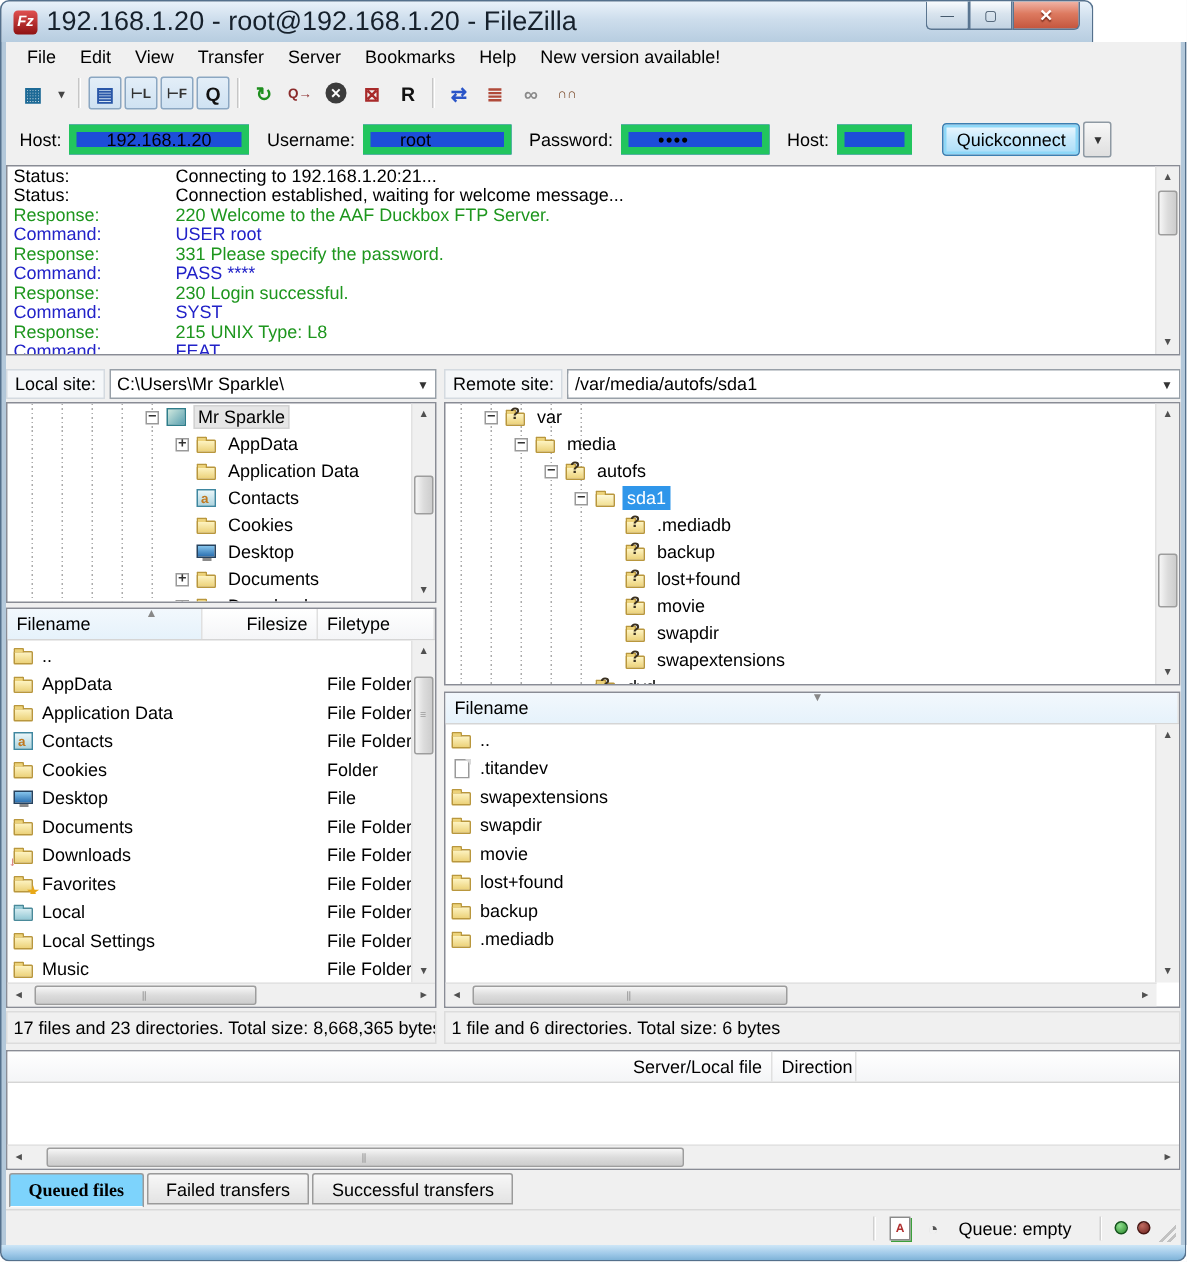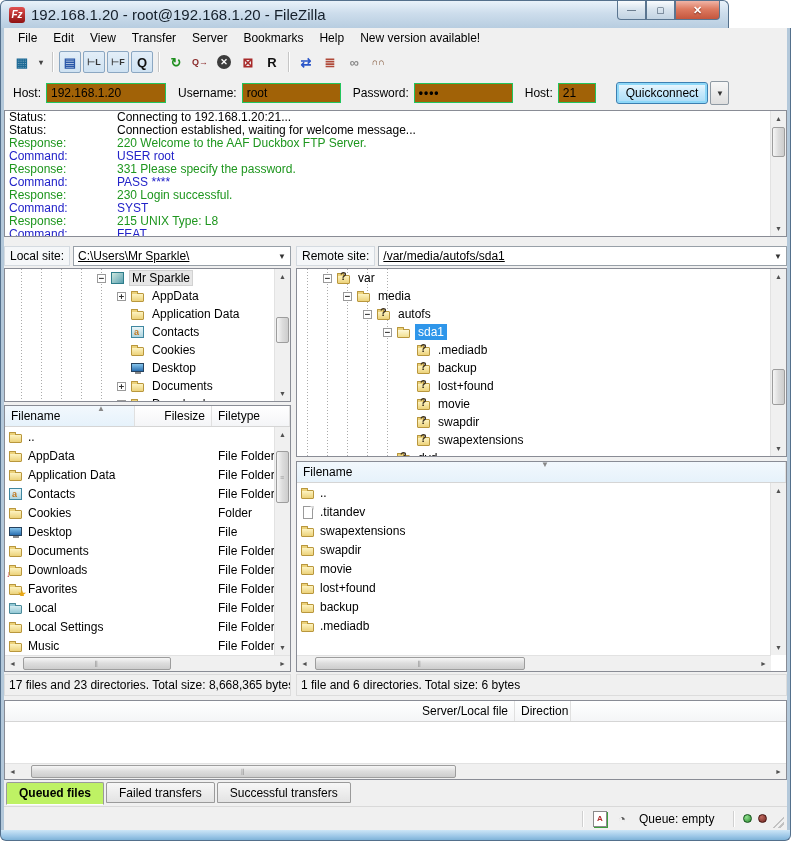--- a/index.html
+++ b/index.html
@@ -11,21 +11,21 @@
     background:linear-gradient(#e9f2fa,#cdddec 45%,#b7cde0);border:1px solid #54708c;border-bottom:none;
     border-radius:6px 6px 0 0;display:flex;align-items:center;}
   .frame-l,.frame-r{position:absolute;top:28px;height:802px;width:4px;box-sizing:border-box;background:#b3c8da;}
   .frame-l{left:0;border-left:1px solid #54708c;}
   .frame-r{left:787px;border-right:1px solid #54708c;}
   .frame-b{position:absolute;left:0;top:830px;width:791px;height:11px;box-sizing:border-box;
     background:linear-gradient(#cde6f7,#9ec8e8 60%,#7fb3d8);border:1px solid #54708c;border-top:none;border-radius:0 0 6px 6px;}
 
   .fzicon{width:16px;height:16px;margin:0 6px 0 8px;border-radius:3px;flex:none;
     background:linear-gradient(#e05050,#8f1212);color:#fff;font:bold italic 10px/16px "Liberation Sans",sans-serif;text-align:center;}
-  .title-text{font-size:15px;color:#16202b;white-space:nowrap;}
+  .title-text{font-size:18px;color:#16202b;white-space:nowrap;}
   .win-controls{position:absolute;right:8px;top:0;display:flex;}
   .win-btn{width:29px;height:19px;box-sizing:border-box;border:1px solid #5a7590;border-top:none;
     background:linear-gradient(#fafcfe,#d9e4ee 45%,#c2d3e2);display:flex;align-items:center;justify-content:center;
     font-size:9px;color:#33475c;}
   .win-btn.first{border-radius:0 0 0 4px;}
   .win-btn.close{width:45px;border-radius:0 0 4px 0;background:linear-gradient(#f0b4a6,#dd7a60 45%,#c4563e);color:#fff;font-weight:bold;font-size:11px;text-shadow:0 1px 1px #7a2a1a;}
 
   
   .client{position:absolute;left:4px;top:28px;width:783px;height:802px;background:#f0f0f0;overflow:hidden;}
 
@@ -36,21 +36,21 @@
   .tb-btn{min-width:22px;height:22px;margin:0 1px;box-sizing:border-box;display:flex;align-items:center;justify-content:center;
     font-size:13px;font-weight:bold;border:1px solid transparent;border-radius:2px;padding:0 2px;}
   .tb-btn.pressed{border:1px solid #8ba7c2;background:linear-gradient(#e3eef8,#cfe2f2);}
   .tb-btn .g2{font-size:9px;}
   .tb-btn.cancel span{background:#3c3c3c;color:#fff;border-radius:50%;width:14px;height:14px;font-size:9px;line-height:14px;text-align:center;}
   .tb-sep{width:1px;height:20px;background:#c6c6c6;border-right:1px solid #fff;margin:0 4px;}
   .tb-drop{font-size:8px;color:#444;min-width:12px;}
 
   .quickbar{position:absolute;left:0;top:48px;width:783px;height:34px;display:flex;align-items:center;padding-left:9px;box-sizing:border-box;}
   .qc-label{margin-right:5px;white-space:nowrap;}
-  .qc-input{height:20px;box-sizing:border-box;border:1px solid #22c55e;background:#a16207;font:12px "Liberation Sans",sans-serif;padding:0 4px;margin-right:12px;}
+  .qc-input{height:20px;box-sizing:border-box;border:5px solid #22c55e;background:#1d4ed8;font:12px "Liberation Sans",sans-serif;padding:0 20px;margin-right:12px;}
   .qc-host{width:120px;} .qc-user{width:99px;} .qc-pass{width:99px;letter-spacing:1px;font-weight:bold;} .qc-port{width:38px;}
   .qc-btn{height:22px;padding:0 9px;margin-left:8px;border:1px solid #3c7fb1;border-radius:3px;
     background:linear-gradient(#f0f9fe,#c9eafc 45%,#aadcf7);box-shadow:inset 0 0 0 2px #8ed8f8;font:12px "Liberation Sans",sans-serif;}
   .qc-drop{height:22px;width:17px;margin-left:2px;border:1px solid #8e99a3;border-radius:2px;background:linear-gradient(#f7f7f7,#dfdfdf);
     display:flex;align-items:center;justify-content:center;font-size:8px;color:#333;}
 
   
   .log{position:absolute;left:0;top:82px;width:783px;height:127px;box-sizing:border-box;background:#fff;border:1px solid #898c95;overflow:hidden;}
   .log-line{height:13px;line-height:13px;white-space:nowrap;}
   .log-prefix{display:inline-block;width:112px;padding-left:4px;box-sizing:border-box;}
@@ -62,21 +62,21 @@
   .sb-arr{position:absolute;width:15px;height:15px;display:flex;align-items:center;justify-content:center;font-size:7px;color:#505050;}
   .sb-thumb{position:absolute;box-sizing:border-box;border:1px solid #9d9d9d;border-radius:2px;background:linear-gradient(90deg,#f6f6f6,#dcdcdc 50%,#cdcdcd);}
   .sbh .sb-thumb{background:linear-gradient(#f6f6f6,#dcdcdc 50%,#cdcdcd);top:1px;height:13px;}
   .sbv .sb-thumb{left:1px;width:13px;}
   .sb-grip{position:absolute;left:50%;top:50%;transform:translate(-50%,-50%);color:#9a9a9a;font-size:7px;letter-spacing:1px;}
 
   
   .site-bar{position:absolute;height:20px;display:flex;align-items:center;}
   .site-label{padding:2px 5px;border:1px solid #d4dae0;background:#f5f7f9;margin-right:3px;white-space:nowrap;}
   .site-combo{flex:1;height:20px;box-sizing:border-box;border:1px solid #98a0a8;background:#fff;display:flex;align-items:center;}
-  .site-combo input{flex:1;border:none;outline:none;font:12px "Liberation Sans",sans-serif;padding:0 4px;min-width:0;text-decoration:underline;}
+  .site-combo input{flex:1;border:none;outline:none;font:12px "Liberation Sans",sans-serif;padding:0 4px;min-width:0;}
   .combo-arrow{width:16px;text-align:center;font-size:8px;color:#333;flex:none;}
 
   
   .pane{position:absolute;box-sizing:border-box;background:#fff;border:1px solid #898c95;overflow:hidden;}
   .tree{position:absolute;left:0;top:0;right:15px;bottom:0;overflow:hidden;
     background-repeat:no-repeat;}
   .tree-row{height:18px;display:flex;align-items:center;white-space:nowrap;}
   .exp{width:9px;height:9px;box-sizing:border-box;border:1px solid #9a9a9a;background:#fff;color:#333;
     font:bold 9px/7px "DejaVu Sans Mono",monospace;text-align:center;margin-right:4px;flex:none;}
   .exp-spacer{width:13px;flex:none;}
@@ -124,21 +124,21 @@
 
   .pane-status{position:absolute;height:22px;box-sizing:border-box;border:1px solid #dcdcdc;background:#f0f0f0;
     line-height:20px;padding-left:4px;white-space:nowrap;overflow:hidden;}
 
   
   .q-name{width:510px;flex:none;text-align:right;} .q-dir{width:56px;flex:none;} .q-remote{flex:1;}
 
   .tabsrow{position:absolute;left:0;top:754px;height:24px;display:flex;align-items:flex-start;padding-left:2px;}
   .tab{box-sizing:border-box;height:21px;padding:3px 12px 0 12px;margin-right:2px;border:1px solid #9a9a9a;border-radius:2px 2px 0 0;
     background:linear-gradient(#f7f7f7,#e3e3e3);white-space:nowrap;}
-  .tab.active{background:#bef264;font-weight:bold;height:23px;border-bottom-color:#fdfdfd;}
+  .tab.active{background:#7dd3fc;font-weight:bold;height:23px;border-bottom-color:#fdfdfd;font-family:Liberation Serif, serif;}
 
   
   .statusbar{position:absolute;left:0;top:778px;width:783px;height:24px;box-sizing:border-box;border-top:1px solid #d9d9d9;
     background:#f0f0f0;display:flex;align-items:center;}
   .sb-sep{width:1px;height:16px;background:#d0d0d0;border-right:1px solid #fff;margin:0 5px;}
   .st-icon{width:18px;height:16px;display:flex;align-items:center;justify-content:center;margin:0 2px;}
   .i-transfer-type{width:12px;height:14px;background:#fff;border:1px solid #8a8a8a;font:bold 8px/13px "Liberation Sans",sans-serif;
     color:#b03030;text-align:center;box-shadow:1px 1px 0 #3ca03c;}
   .i-speed{font-size:12px;color:#555;}
   .led{width:9px;height:9px;border-radius:50%;margin:0 3px;box-sizing:border-box;}

